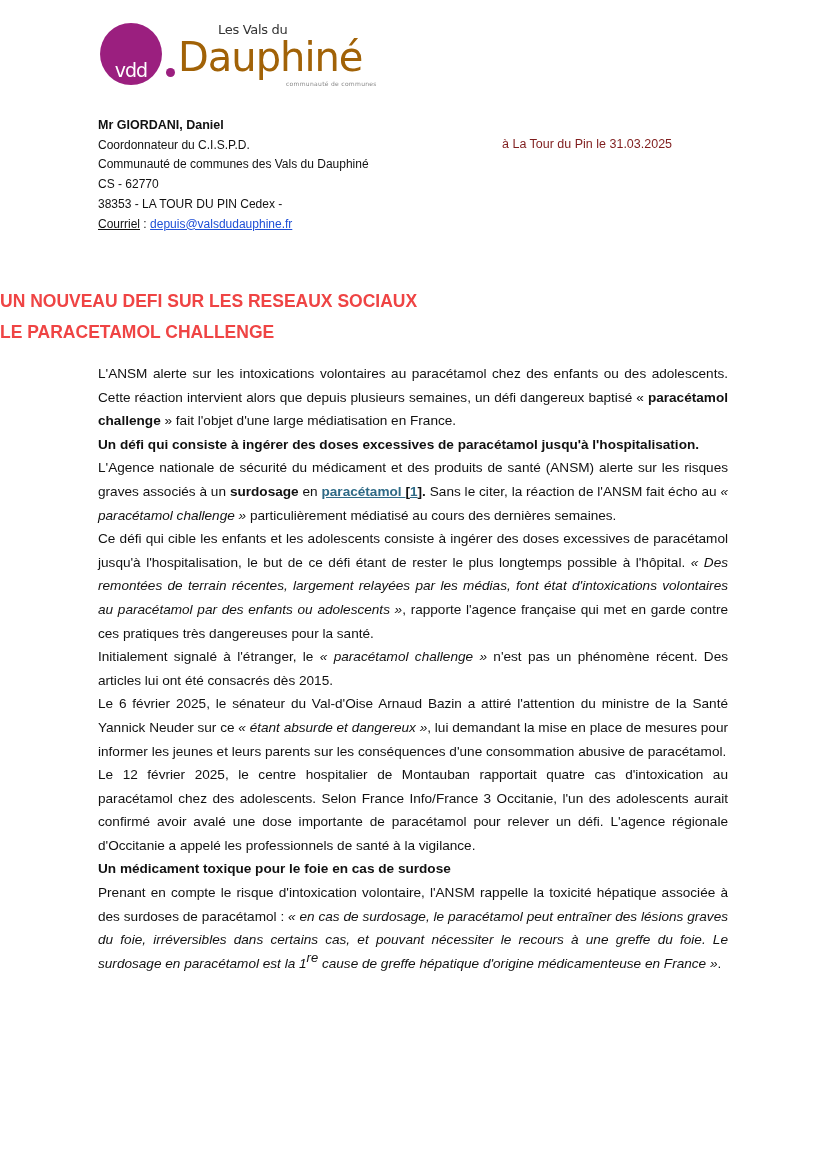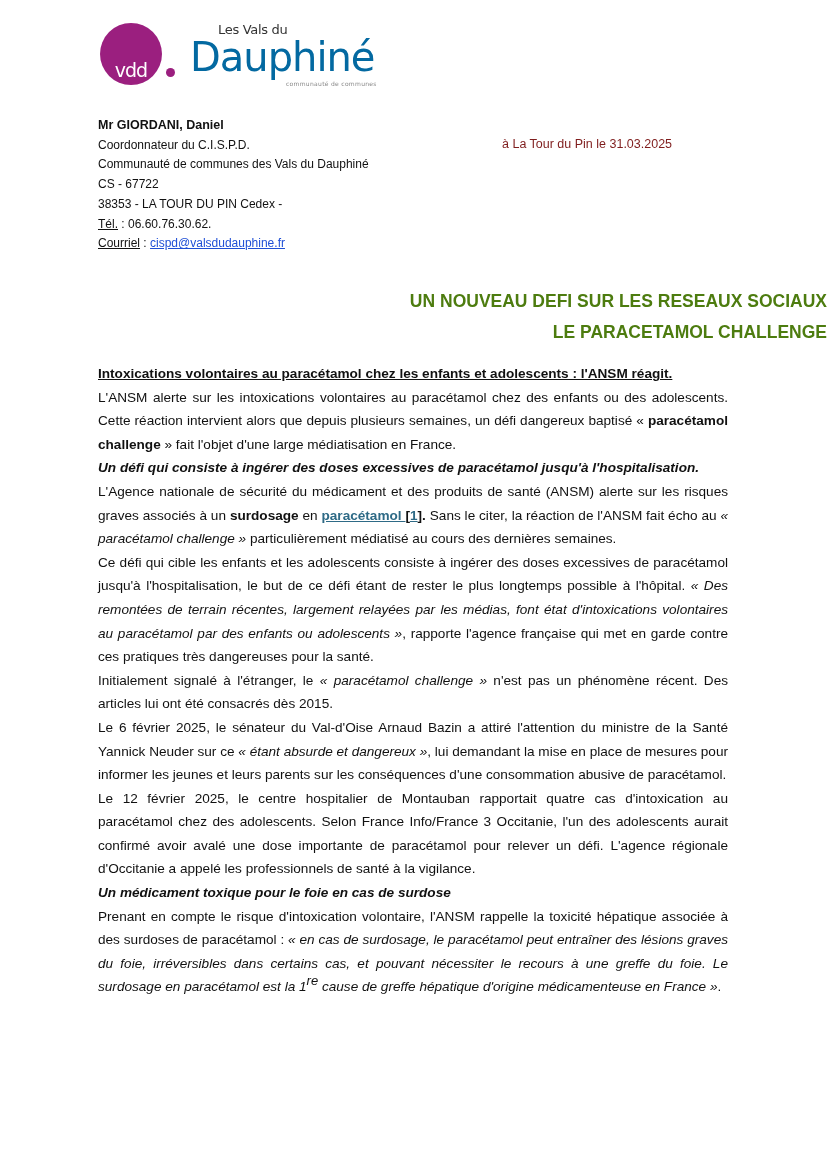--- a/index.html
+++ b/index.html
@@ -7,40 +7,40 @@
          font-family: "Liberation Sans", sans-serif; color: #111; }
   .page { position: absolute; left: 0; top: 0; width: 827px; height: 1169px; background: #fff; }
 
   
   .logo { position: absolute; left: 100px; top: 20px; width: 290px; height: 75px; }
   .logo-circle { position: absolute; left: 0; top: 3px; width: 62px; height: 62px; border-radius: 50%;
                  background: var(--brand, #9b1f7f); display: flex; align-items: center; justify-content: center; }
   .logo-circle span { color: #fff; font-family: "DejaVu Sans", sans-serif; font-size: 19px; letter-spacing: -1px; font-weight: normal; margin-top: 32px; }
   .logo-dot { position: absolute; left: 66px; top: 48px; width: 9px; height: 9px; border-radius: 50%; background: var(--brand, #9b1f7f); }
   .logo-top { position: absolute; left: 118px; top: 2px; font-family: "DejaVu Sans", sans-serif; font-size: 13px; color: #333; letter-spacing: -0.3px; }
-  .logo-main { position: absolute; left: 78px; top: 14px; font-family: "DejaVu Sans", sans-serif; font-size: 40px; color: #0369a1; letter-spacing: -1px; font-weight: normal; margin-left: 12px; }
+  .logo-main { position: absolute; left: 78px; top: 14px; font-family: "DejaVu Sans", sans-serif; font-size: 40px; color: #a16207; letter-spacing: -1px; font-weight: normal; }
   .logo-sub { position: absolute; left: 186px; top: 60px; font-family: "DejaVu Sans", sans-serif; font-size: 6px; color: #888; letter-spacing: 0.3px; }
 
   
   .sender { position: absolute; left: 98px; top: 116px; font-size: 12px; line-height: 19.7px; color: #111; }
   .sender .name { font-weight: bold; font-size: 12.5px; }
   .u { text-decoration: underline; }
   .link { color: #1f4fd6; text-decoration: underline; }
   .dateline { position: absolute; left: 502px; top: 137px; font-size: 12.5px; color: #7f1d1d; }
 
   
-  .title { position: absolute; left: 0; width: 827px; text-align: right; font-weight: bold; font-size: 17.5px; color: #4d7c0f; }
+  .title { position: absolute; left: 0; width: 827px; text-align: left; font-weight: bold; font-size: 17.5px; color: #ef4444; }
   .title.t1 { top: 291px; }
   .title.t2 { top: 322px; }
 
   
   .body { position: absolute; left: 98px; top: 362px; width: 630px; font-size: 13.6px; line-height: 23.6px; color: #111; }
   .body p { margin: 0; text-align: justify; }
   .body .h-u { font-weight: bold; text-decoration: underline; }
-  .body .h { font-weight: bold; font-style: italic; }
+  .body .h { font-weight: bold; }
   .body b { font-weight: bold; }
   .body i { font-style: italic; }
   .ref-link { color: #2e6a86; text-decoration: underline; font-weight: bold; }
   sup { font-size: 13px; line-height: 0; }
 </style>
 </head>
 <body>
 
 <div class="page">
 
@@ -51,33 +51,31 @@
     <div class="logo-dot"></div>
     <div class="logo-top">Les Vals du</div>
     <div class="logo-main">Dauphiné</div>
     <div class="logo-sub">communauté de communes</div>
   </div>
 
   <div class="sender">
     <div class="name">Mr GIORDANI, Daniel</div>
     <div>Coordonnateur du C.I.S.P.D.</div>
     <div>Communauté de communes des Vals du Dauphiné</div>
-    <div>CS - 67722</div>
+    <div>CS - 62770</div>
     <div>38353 - LA TOUR DU PIN Cedex -</div>
-    <div><span class="u">Tél.</span><span> : 06.60.76.30.62.</span></div>
-    <div><span class="u">Courriel</span><span> : </span><a class="link">cispd@valsdudauphine.fr</a></div>
+    <div><span class="u">Courriel</span><span> : </span><a class="link">depuis@valsdudauphine.fr</a></div>
   </div>
 
   <div class="dateline">à La Tour du Pin le 31.03.2025</div>
 
   <div class="title t1">UN NOUVEAU DEFI SUR LES RESEAUX SOCIAUX</div>
   <div class="title t2">LE PARACETAMOL CHALLENGE</div>
 
   <div class="body">
-    <p class="h-u">Intoxications volontaires au paracétamol chez les enfants et adolescents : l'ANSM réagit.</p>
 
     <p><span>L'ANSM alerte sur les intoxications volontaires au paracétamol chez des enfants ou des adolescents. Cette réaction intervient alors que depuis plusieurs semaines, un défi dangereux baptisé « </span><b>paracétamol challenge</b><span> » fait l'objet d'une large médiatisation en France.</span></p>
 
     <p class="h">Un défi qui consiste à ingérer des doses excessives de paracétamol jusqu'à l'hospitalisation.</p>
 
     <p><span>L'Agence nationale de sécurité du médicament et des produits de santé (ANSM) alerte sur les risques graves associés à un </span><b>surdosage</b><span> en </span><a class="ref-link">paracétamol </a><b>[</b><a class="ref-link">1</a><b>].</b><span> Sans le citer, la réaction de l'ANSM fait écho au </span><i>« paracétamol challenge »</i><span> particulièrement médiatisé au cours des dernières semaines.</span></p>
 
     <p><span>Ce défi qui cible les enfants et les adolescents consiste à ingérer des doses excessives de paracétamol jusqu'à l'hospitalisation, le but de ce défi étant de rester le plus longtemps possible à l'hôpital. </span><i>« Des remontées de terrain récentes, largement relayées par les médias, font état d'intoxications volontaires au paracétamol par des enfants ou adolescents »</i><span>, rapporte l'agence française qui met en garde contre ces pratiques très dangereuses pour la santé.</span></p>
 
     <p><span>Initialement signalé à l'étranger, le </span><i>« paracétamol challenge »</i><span> n'est pas un phénomène récent. Des articles lui ont été consacrés dès 2015.</span></p>

